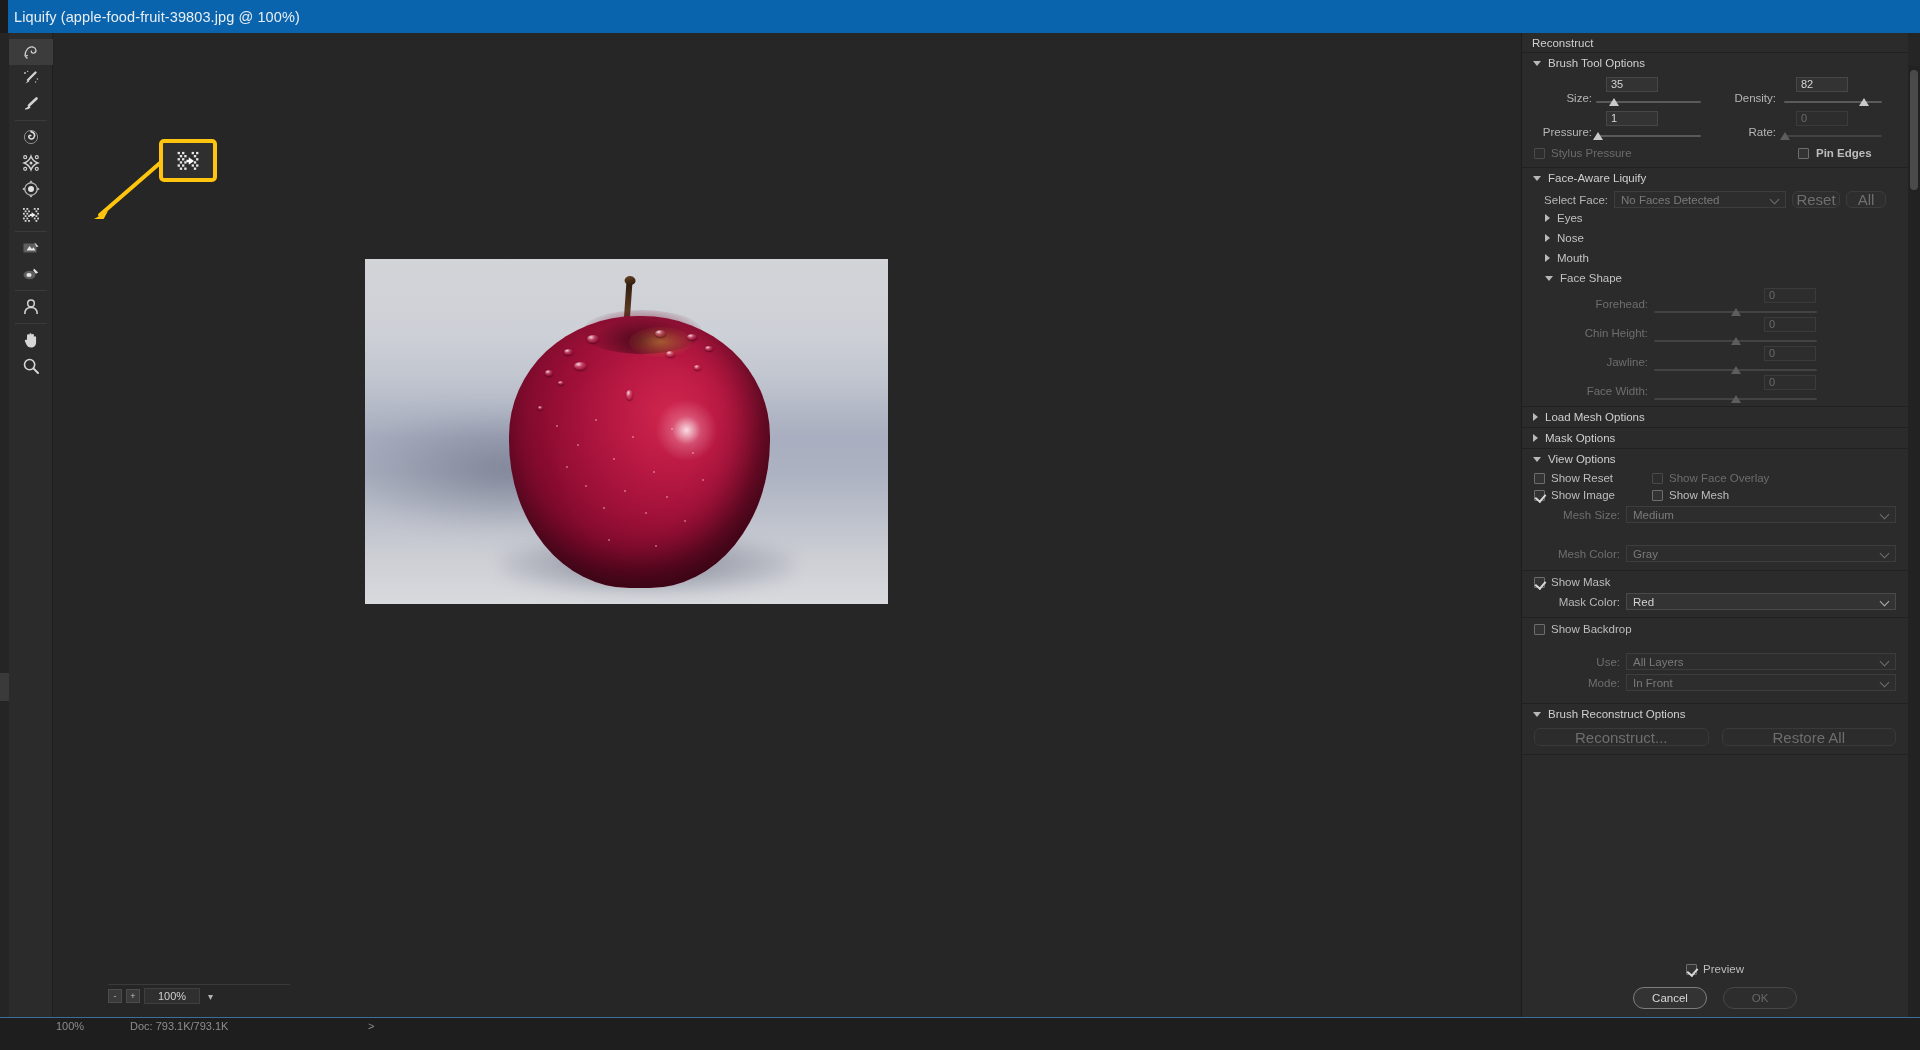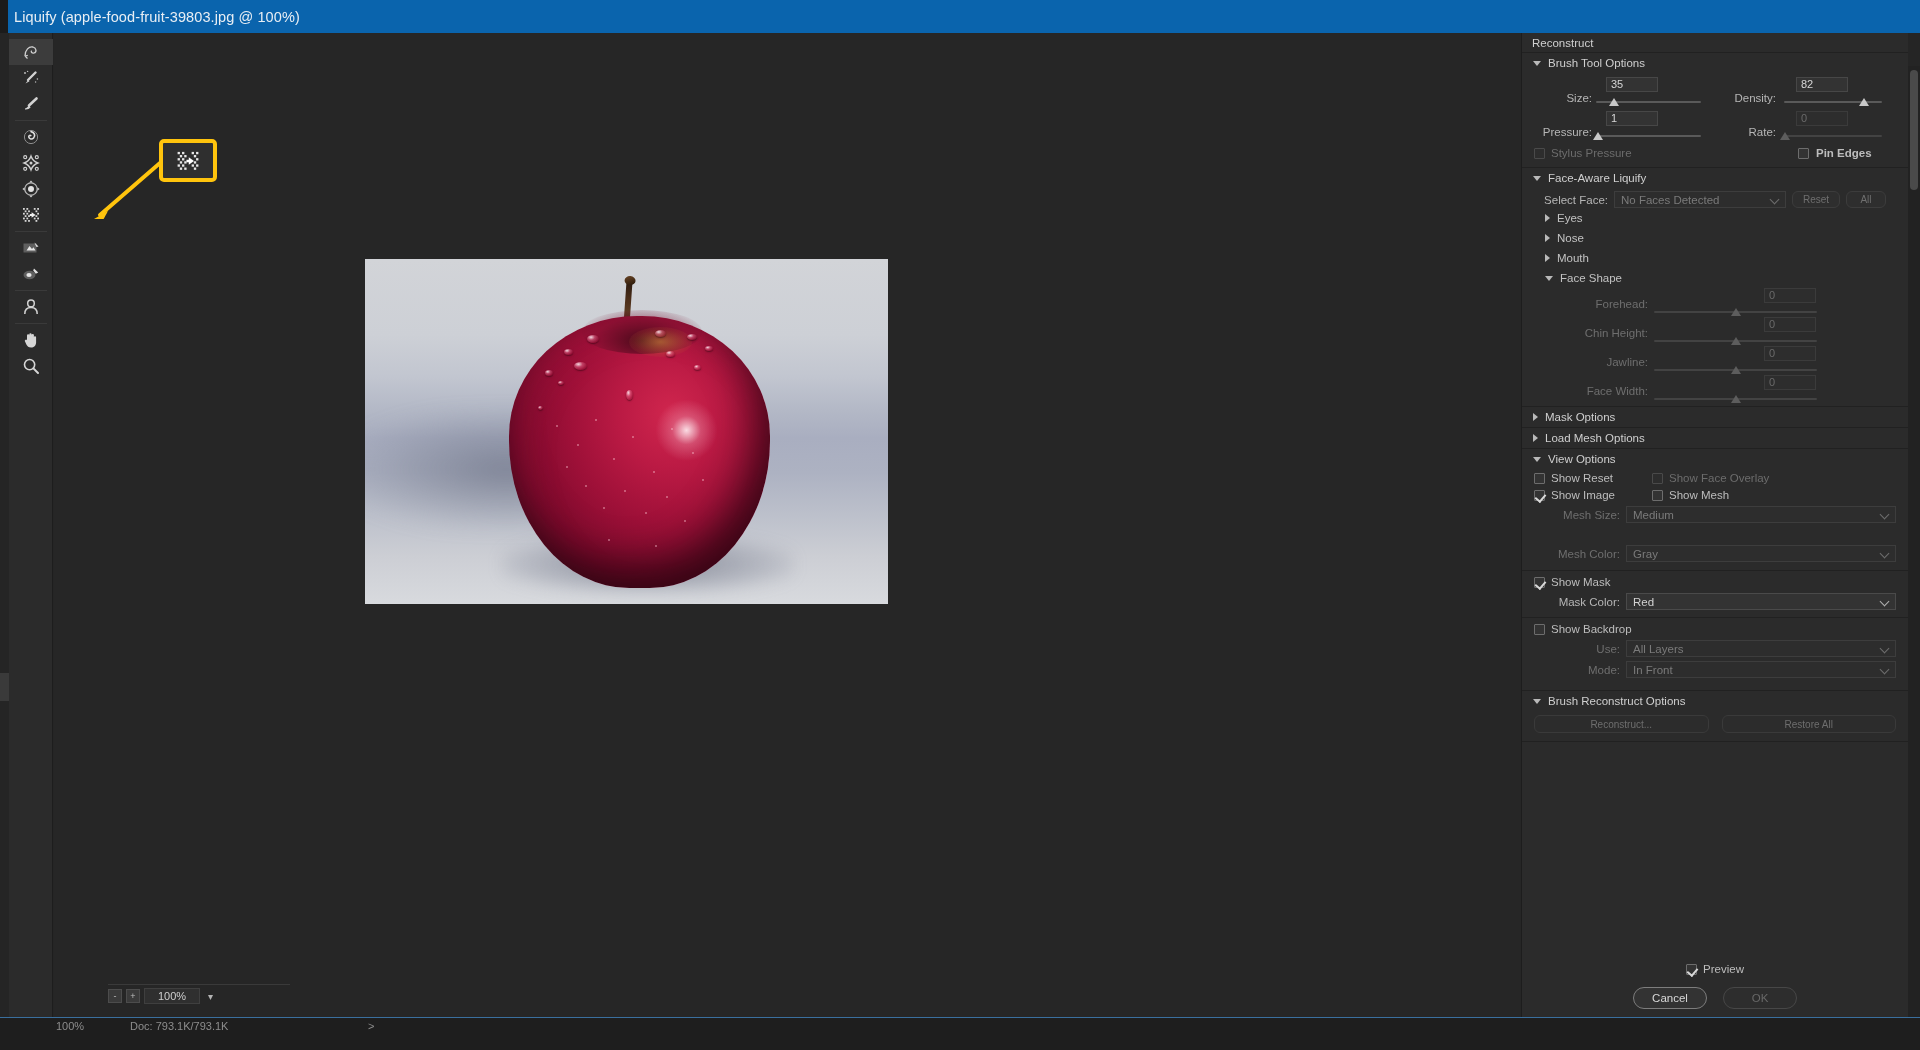--- a/index.html
+++ b/index.html
@@ -186,21 +186,21 @@
   .sel-box.dim { color:#7a7a7a; background:#2d2d2d; border-color:#3d3d3d; }
   .chev { width:9px; height:9px; position:relative; }
   .chev::after {
     content:""; position:absolute; left:0; top:1px; width:6px;height:6px;
     border-right:1.6px solid #b0b0b0; border-bottom:1.6px solid #b0b0b0; transform:rotate(45deg);
   }
   .chev.dim::after { border-color:#6e6e6e; }
 
   .btn {
     height: 17px; background:#343434; border:1px solid #eab308; border-radius:6px;
-    color:#cfcfcf; font-size:10px; display:flex; align-items:center; justify-content:center; cursor:pointer;
+    color:#cfcfcf; font-size:15px; display:flex; align-items:center; justify-content:center; cursor:pointer;
   }
   .btn.dim { color:#6f6f6f; background:#2e2e2e; border-color:#3c3c3c; }
   .btn.flatdim { background:#2c2c2c; border-color:#3a3a3a; color:#6e6e6e; }
 
   .subrow { display:flex; align-items:center; gap:7px; padding-left:11px; height:20px; cursor:pointer;}
   .subrow .tri { transform: translateY(0); }
 
   
   .footer { position:absolute; left:0; right:0; bottom:8px; }
   .prev-wrap { display:flex; align-items:center; justify-content:center; gap:6px; margin-bottom:12px; }
@@ -577,28 +577,28 @@
               <div class="track dim"></div>
                 <div class="knob dim" style="left:50%"></div>
             </div>
           </div>
         </div>
       </div>
 
       <div class="sec">
         <div class="sec-head">
           <span class="tri"></span>
-          <span>Mask Options</span>
+          <span>Load Mesh Options</span>
         </div>
       </div>
 
       <div class="sec">
         <div class="sec-head">
           <span class="tri"></span>
-          <span>Load Mesh Options</span>
+          <span>Mask Options</span>
         </div>
       </div>
 
       <div class="sec">
         <div class="sec-head">
           <span class="tri open"></span>
           <span>View Options</span>
         </div>
         <div class="sec-body" style="padding-top:3px;">
           <div class="row" style="margin-bottom:5px;">
@@ -645,21 +645,21 @@
           <div class="row" style="gap:6px;">
             <div class="lbl" style="width:86px;">Mask Color:</div>
             <div class="sel-box" style="flex:1;">
               <span>Red</span>
               <span class="chev"></span>
             </div>
           </div>
         </div>
 
         <div style="border-top:1px solid #212121;padding:5px 12px 8px 12px;">
-          <div class="cbrow" style="margin-bottom:5px;">
+          <div class="cbrow" style="margin-bottom:18px;">
             <div class="cb"></div>
             <span class="cbl">Show Backdrop</span>
           </div>
           <div class="row" style="gap:6px;margin-bottom:4px;">
             <div class="lbl dim" style="width:86px;">Use:</div>
             <div class="sel-box dim" style="flex:1;">
               <span>All Layers</span>
               <span class="chev dim"></span>
             </div>
           </div>

